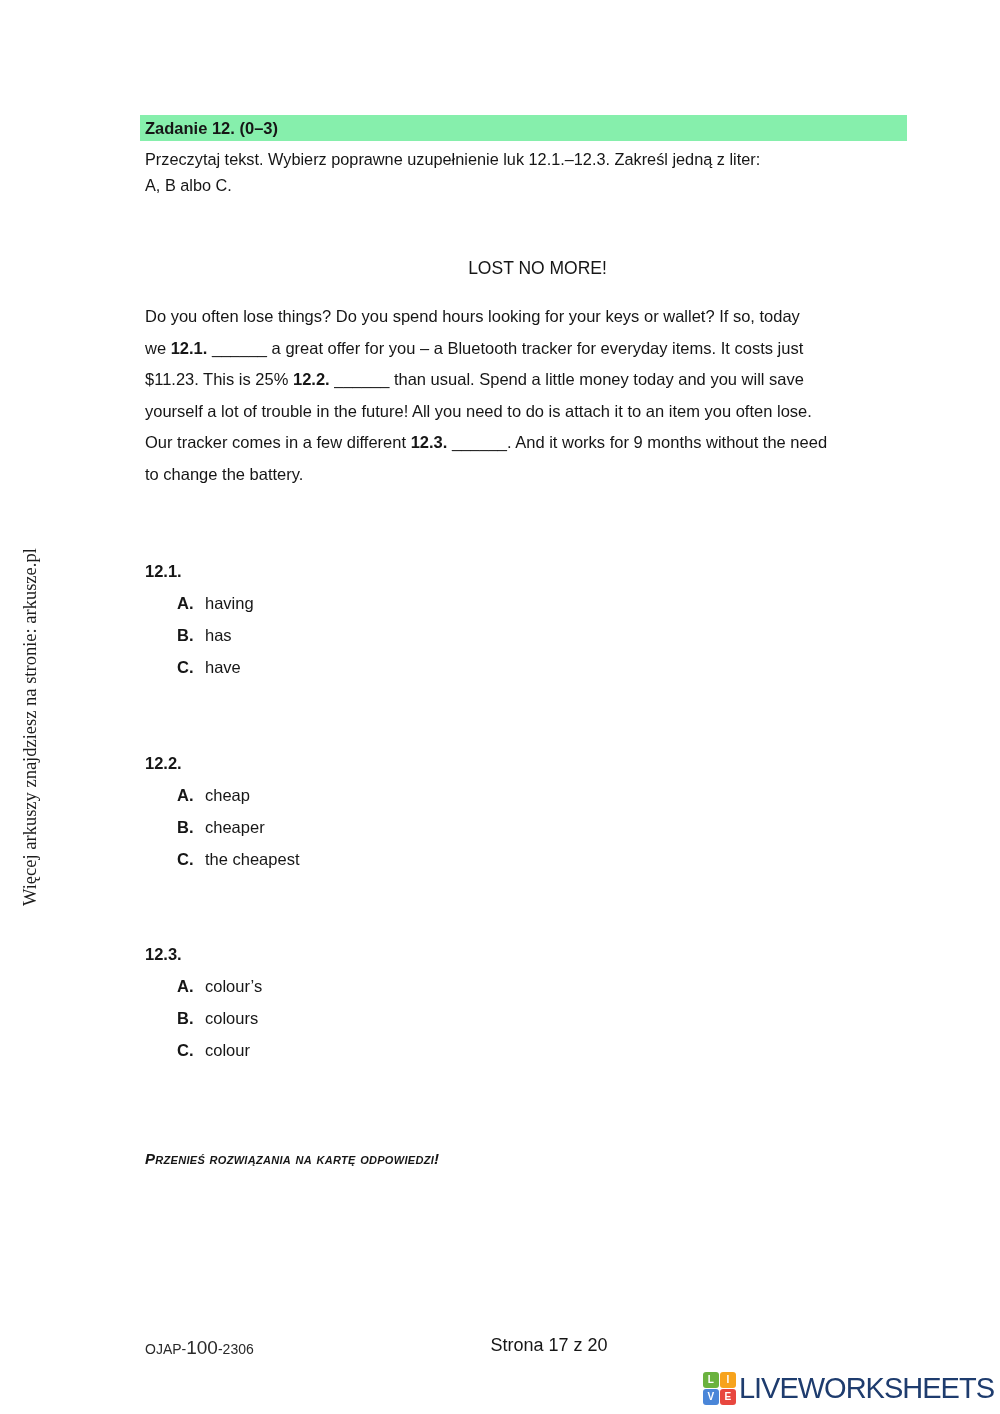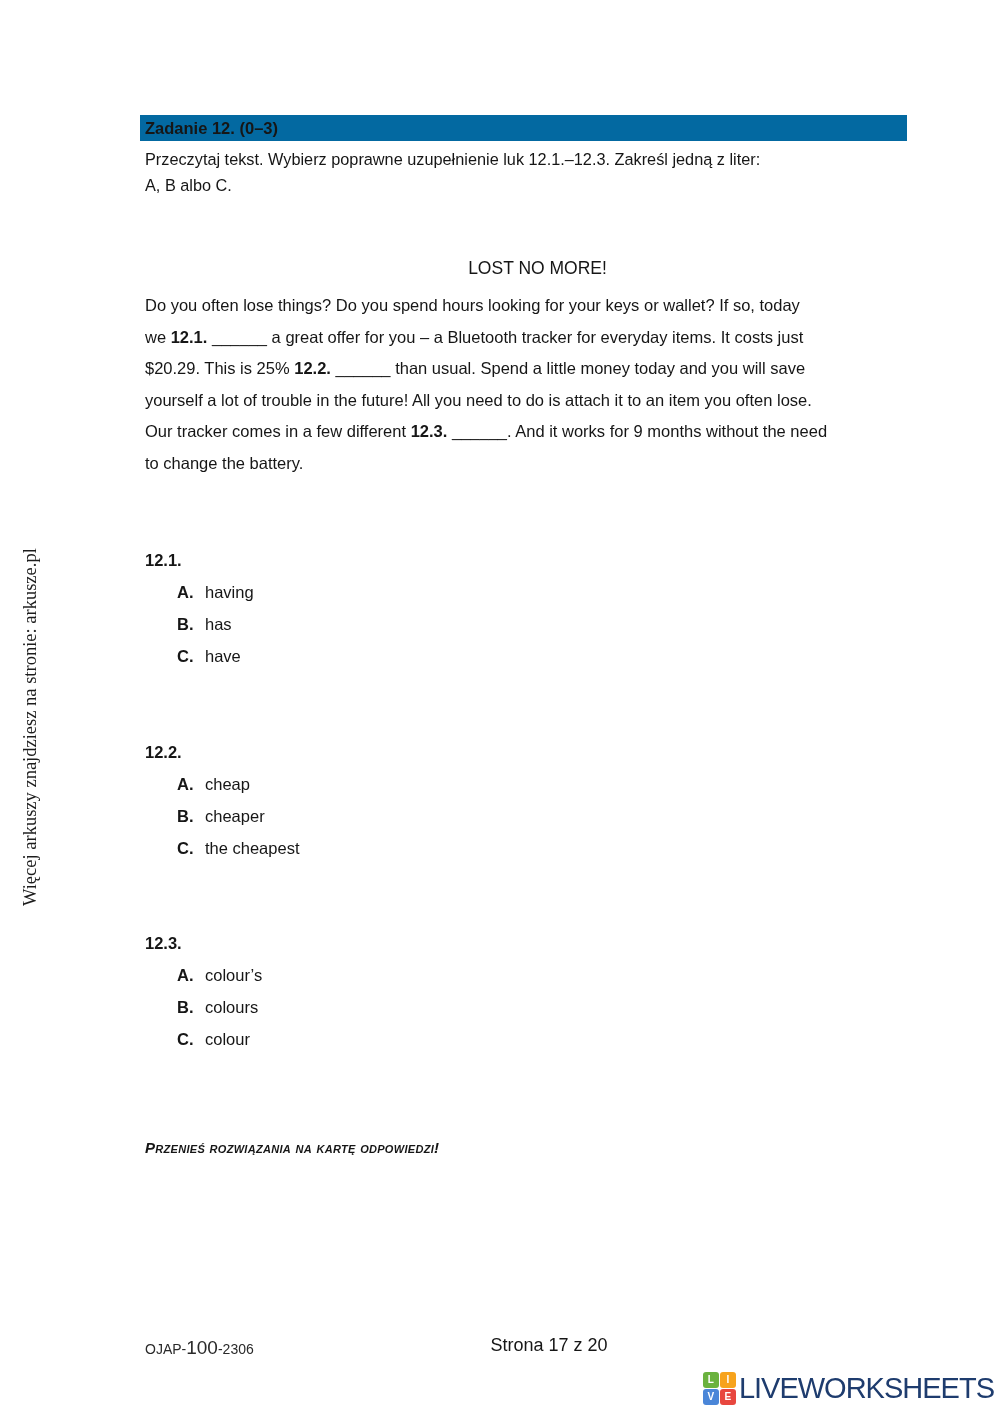--- a/index.html
+++ b/index.html
@@ -12,31 +12,31 @@
   .side-text {
     position:absolute; left:20px; top:906px;
     transform:rotate(-90deg); transform-origin:0 0;
     font-family:"Liberation Serif", serif; font-size:18.5px; color:#1c1c1c;
     white-space:nowrap;
   }
 
   .content { position:absolute; left:145px; top:115px; width:763px; }
 
   .task-header-bar {
-    background:#0369a1; margin-left:-5px; width:762px;
+    background:#86efac; margin-left:-5px; width:762px;
     padding:2px 0 2px 5px; font-weight:bold; font-size:16.5px; line-height:22px;
     white-space:nowrap;
   }
 
   .instruction { margin-top:5px; font-weight:normal; font-size:16.3px; line-height:26px; }
   .instruction div { white-space:nowrap; }
 
   .passage-title { margin-top:60px; text-align:center; font-size:17.5px; line-height:20px; padding-left:22px; }
 
-  .passage { margin-top:12px; font-size:16.5px; line-height:31.6px; }
+  .passage { margin-top:23px; font-size:16.5px; line-height:31.6px; }
   .passage-line { white-space:nowrap; }
   .passage-line b { font-weight:bold; }
 
   .question { margin-top:64px; font-size:16.5px; line-height:32px; }
   .question.q3 { margin-top:63px; }
   .q-num { font-weight:bold; }
   .option { padding-left:32px; }
   .opt-letter { font-weight:bold; display:inline-block; min-width:28px; }
 
   .transfer-note {
@@ -77,21 +77,21 @@
     <div class="instruction">
       <div>Przeczytaj tekst. Wybierz poprawne uzupełnienie luk 12.1.–12.3. Zakreśl jedną z liter:</div>
       <div>A, B albo C.</div>
     </div>
 
     <div class="passage-title">LOST NO MORE!</div>
 
     <div class="passage">
       <div class="passage-line"><span>Do you often lose things? Do you spend hours looking for your keys or wallet? If so, today</span><b></b><span></span></div>
       <div class="passage-line"><span>we </span><b>12.1.</b><span> ______ a great offer for you – a Bluetooth tracker for everyday items. It costs just</span></div>
-      <div class="passage-line"><span>$20.29. This is 25% </span><b>12.2.</b><span> ______ than usual. Spend a little money today and you will save</span></div>
+      <div class="passage-line"><span>$11.23. This is 25% </span><b>12.2.</b><span> ______ than usual. Spend a little money today and you will save</span></div>
       <div class="passage-line"><span>yourself a lot of trouble in the future! All you need to do is attach it to an item you often lose.</span><b></b><span></span></div>
       <div class="passage-line"><span>Our tracker comes in a few different </span><b>12.3.</b><span> ______. And it works for 9 months without the need</span></div>
       <div class="passage-line"><span>to change the battery.</span><b></b><span></span></div>
     </div>
 
     <section class="question">
       <div class="q-num">12.1.</div>
       <div class="option">
         <span class="opt-letter">A.</span><span class="opt-text">having</span>
       </div>

